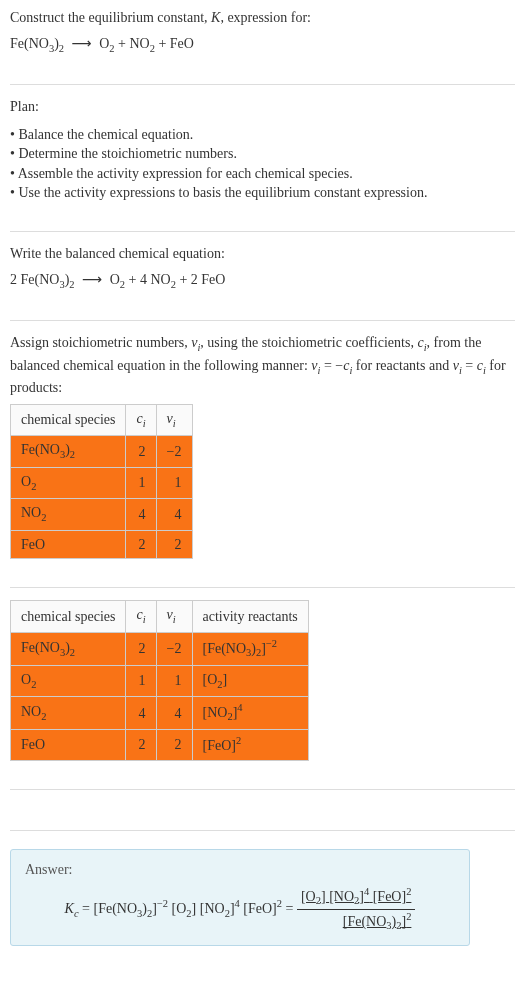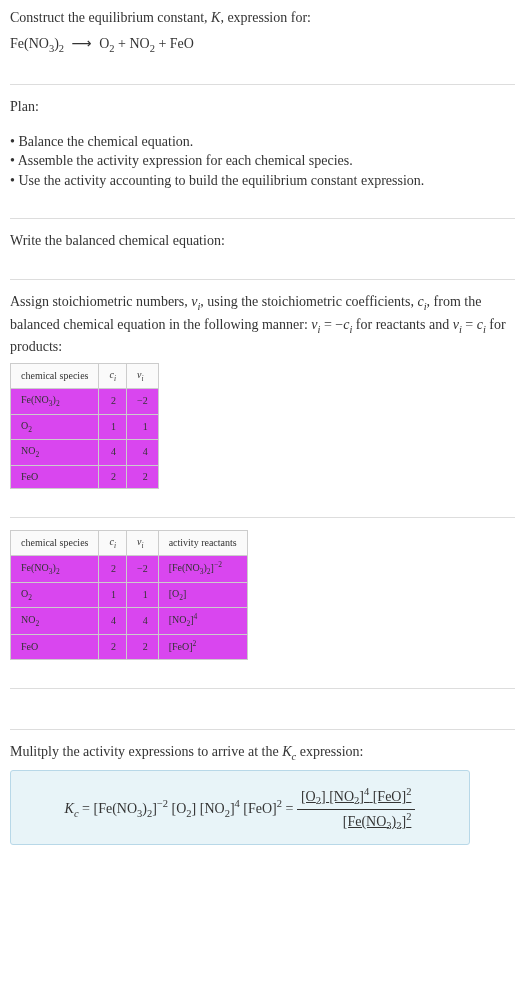--- a/index.html
+++ b/index.html
@@ -24,35 +24,35 @@
     .section:last-of-type {
       border-bottom: none;
     }
     .intro-line {
       margin-bottom: 2px;
     }
     .equation {
       margin-top: 6px;
     }
     .plan-title {
-      margin-bottom: 15px;
+      margin-bottom: 8px;
     }
     .plan-item {
       margin-left: 0;
     }
     table {
       border-collapse: collapse;
       margin-top: 6px;
-      font-size: 10px;
+      font-size: 14px;
     }
     th, td {
       border: 1px solid #ccc;
       padding: 4px 10px;
       text-align: left;
-      background: #d946ef;
+      background: #f97316;
     }
     th {
       font-weight: normal;
       background: #fafafa;
     }
     td.num {
       text-align: right;
     }
     .answer-box {
       background: #e8f4f8;
@@ -111,26 +111,32 @@
   <div class="equation">
     <span><span>Fe(NO</span><sub>3</sub><span>)</span><sub>2</sub></span>
     <span class="arrow">⟶</span>
     <span><span>O</span><sub>2</sub></span><span> + </span><span><span>NO</span><sub>2</sub></span><span> + </span><span>FeO</span>
   </div>
 </div>
 
 <div class="section">
   <div class="plan-title">Plan:</div>
   <div class="plan-item">• Balance the chemical equation.</div>
+  <div class="plan-item">• Determine the stoichiometric numbers.</div>
   <div class="plan-item">• Assemble the activity expression for each chemical species.</div>
-  <div class="plan-item">• Use the activity accounting to build the equilibrium constant expression.</div>
+  <div class="plan-item">• Use the activity expressions to basis the equilibrium constant expression.</div>
 </div>
 
 <div class="section">
   <div>Write the balanced chemical equation:</div>
+  <div class="equation">
+    <span><span>2 Fe(NO</span><sub>3</sub><span>)</span><sub>2</sub></span>
+    <span class="arrow">⟶</span>
+    <span><span>O</span><sub>2</sub><span> + 4 NO</span><sub>2</sub><span> + 2 FeO</span></span>
+  </div>
 </div>
 
 <div class="section">
   <div>
     <span>Assign stoichiometric numbers, </span><span class="math-it">ν</span><sub class="math-it">i</sub><span>, using the stoichiometric coefficients, </span><span class="math-it">c</span><sub class="math-it">i</sub><span>, from the balanced chemical equation in the following manner: </span><span class="math-it">ν</span><sub class="math-it">i</sub><span> = −</span><span class="math-it">c</span><sub class="math-it">i</sub><span> for reactants and </span><span class="math-it">ν</span><sub class="math-it">i</sub><span> = </span><span class="math-it">c</span><sub class="math-it">i</sub><span> for products:</span>
   </div>
   <table>
     <tbody>
         <tr>
       <th>chemical species</th>
@@ -195,21 +201,19 @@
       <td><span>[FeO</span><span>]</span><sup>2</sup></td>
     </tr>
   </tbody>
     </table>
 </div>
 
 <div class="section">
 </div>
 
 <div class="section">
-  <div>
-    <span>Mulitply the activity expressions to arrive at the </span><span class="math-it">K</span><sub class="math-it">c</sub><span> expression:</span>
-  </div>
   <div class="answer-box">
+    <div class="answer-label">Answer:</div>
     <div class="kc-line">
       <span class="math-it">K</span><sub class="math-it">c</sub><span> = </span><span>[Fe(NO</span><sub>3</sub><span>)</span><sub>2</sub><span>]</span><sup>−2</sup><span> </span><span>[O</span><sub>2</sub><span>]</span><span> </span><span>[NO</span><sub>2</sub><span>]</span><sup>4</sup><span> </span><span>[FeO]</span><sup>2</sup><span> = </span><span class="frac"><span class="num"><span>[O</span><sub>2</sub><span>] </span><span>[NO</span><sub>2</sub><span>]</span><sup>4</sup><span> </span><span>[FeO]</span><sup>2</sup></span><span class="den"><span>[Fe(NO</span><sub>3</sub><span>)</span><sub>2</sub><span>]</span><sup>2</sup></span></span>
     </div>
   </div>
 </div>
 
 </body></html>

